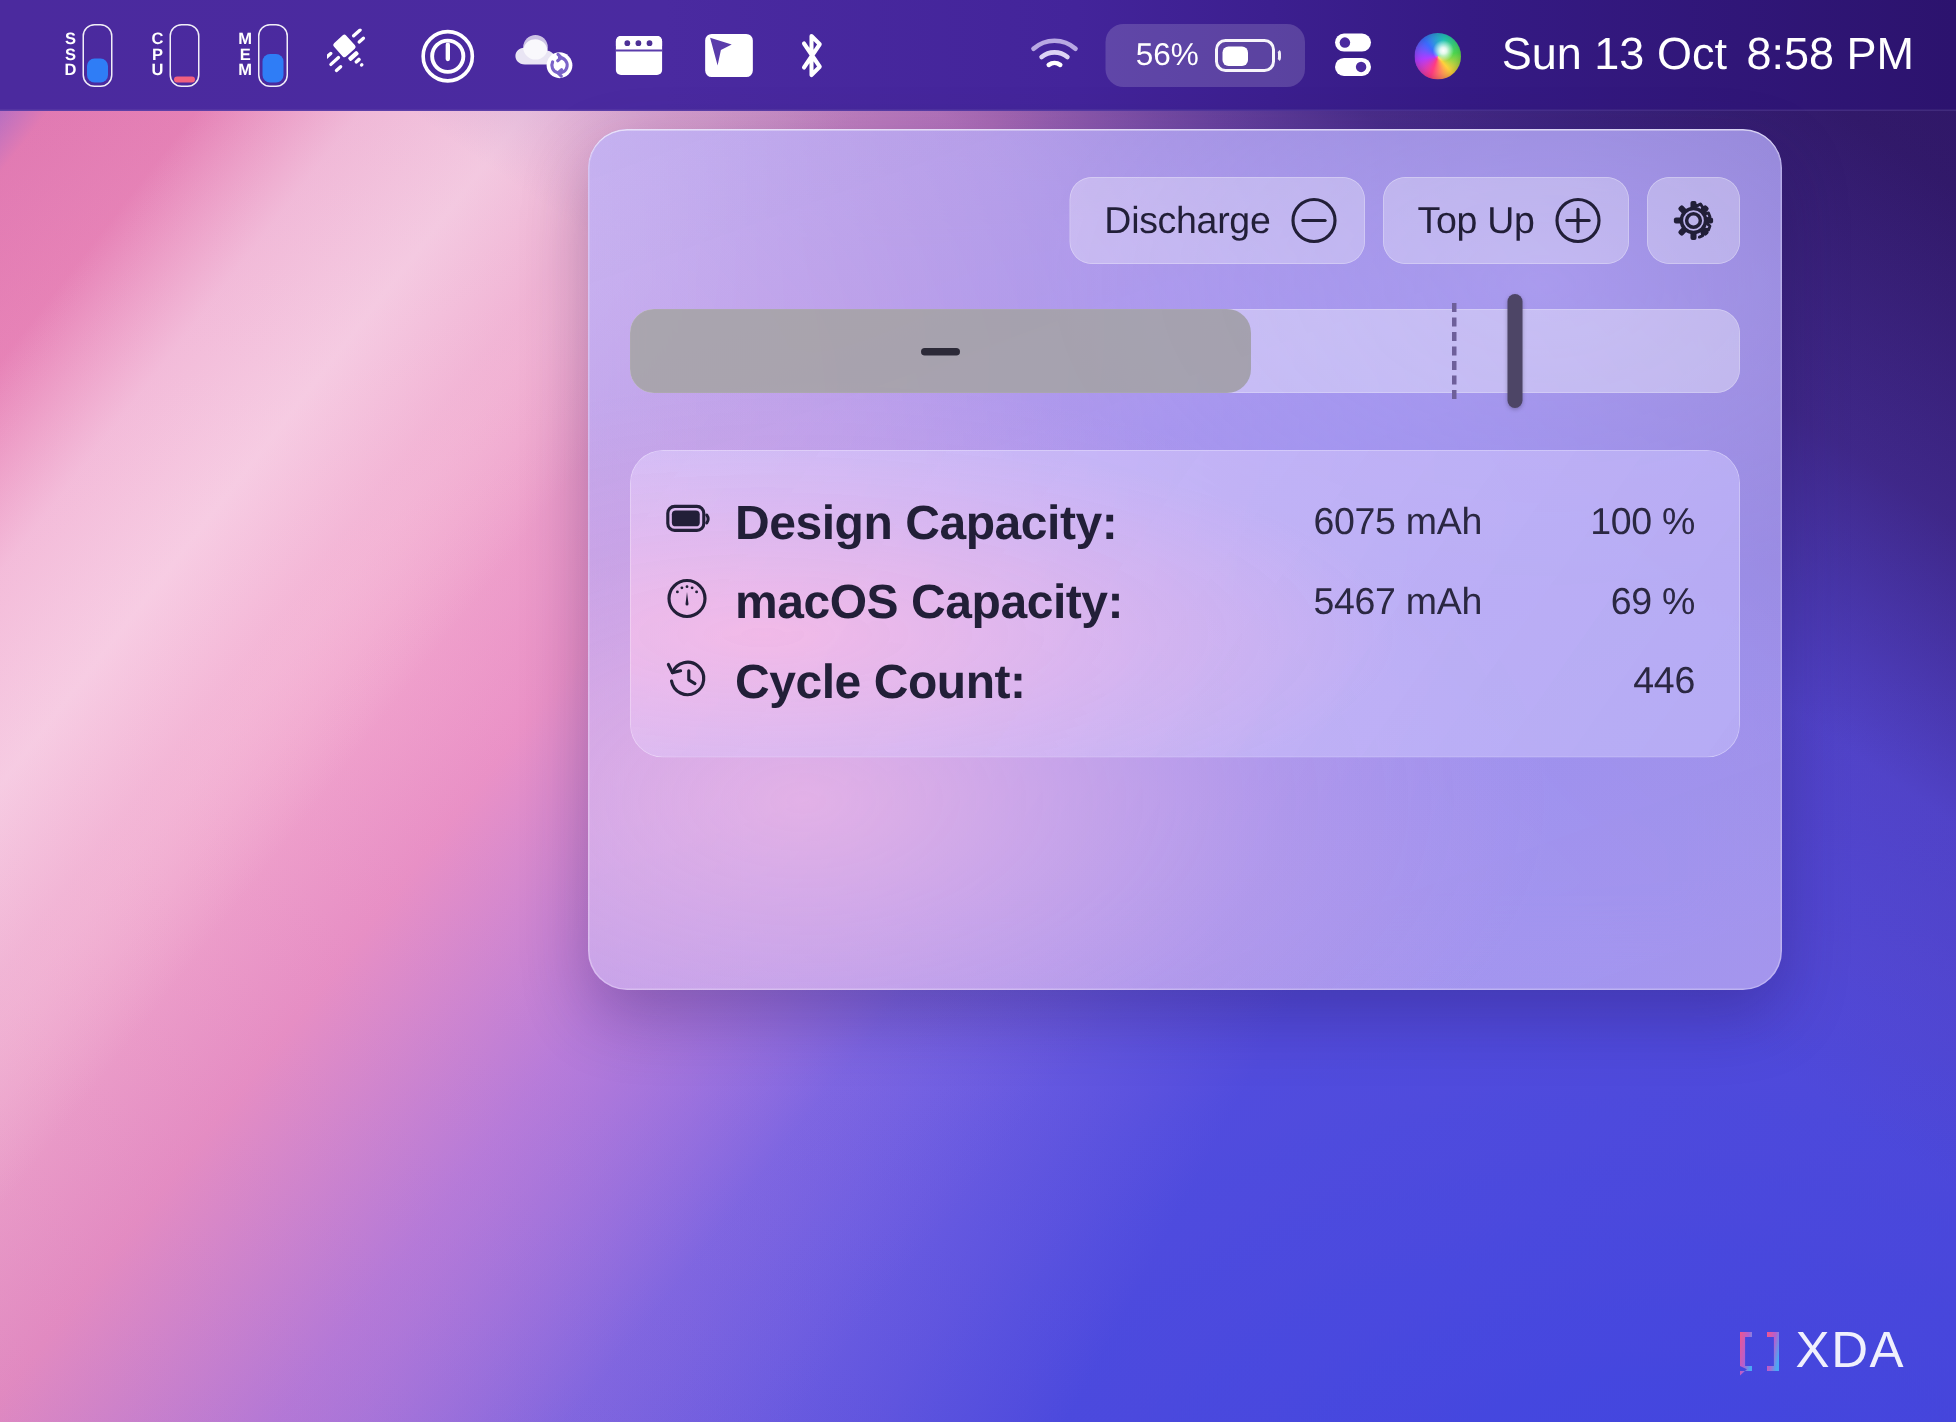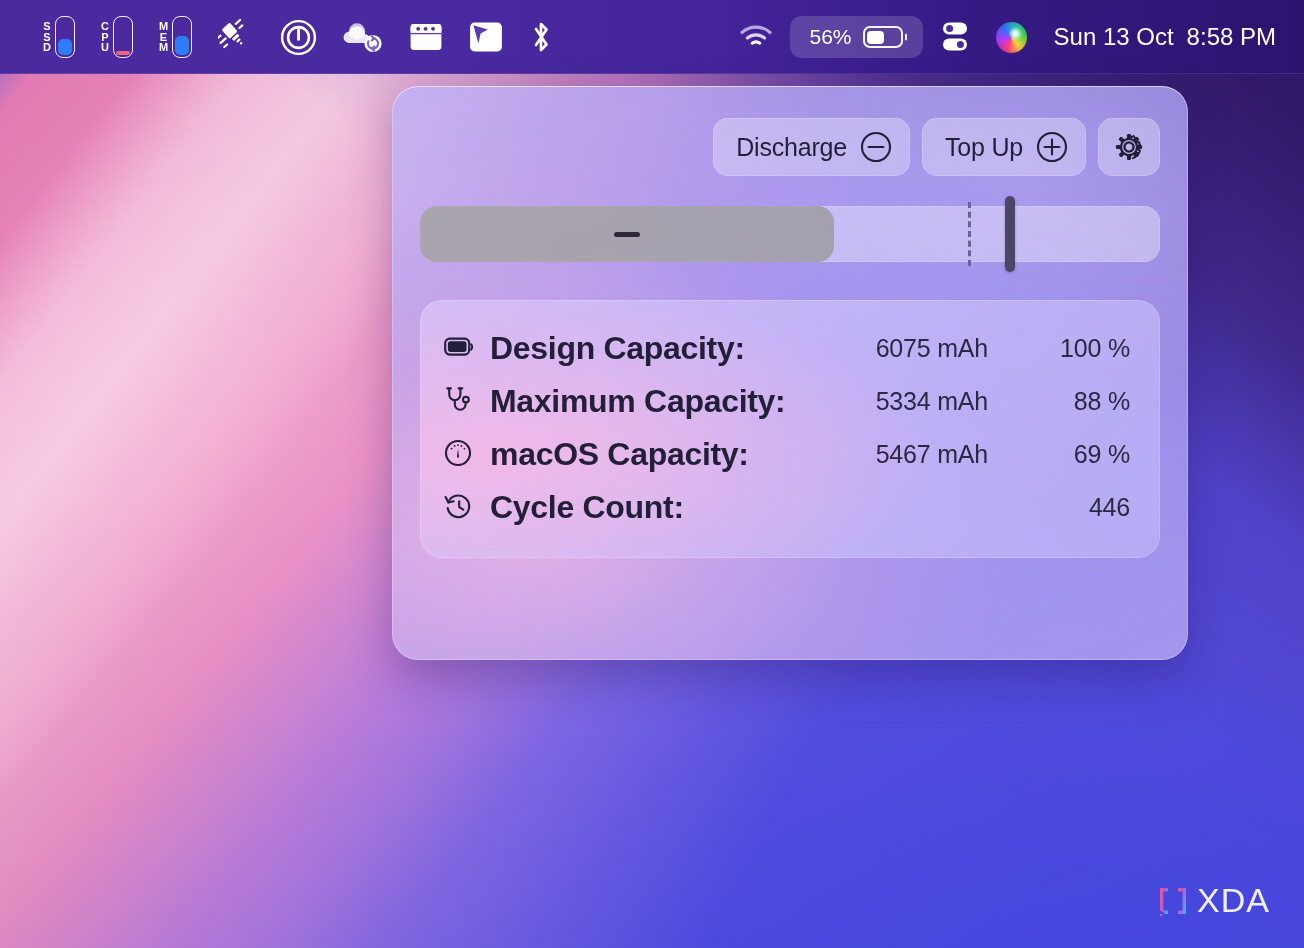--- a/index.html
+++ b/index.html
@@ -131,21 +131,21 @@
   }
   .batt-level { height:100%; background:#fff; border-radius:4px; }
   .batt-tip {
     position:absolute; right:0; top:50%; transform:translateY(-50%);
     width:4px; height:9px;
     border-right:2px solid rgba(255,255,255,0.9);
     border-top:2px solid transparent; border-bottom:2px solid transparent;
     border-radius:0 3px 3px 0;
   }
 
-  .clock { font-size:24px; font-weight:500; color:#fff; display:flex; gap:13px; padding:0 10px 0 14px;}
+  .clock { font-size:30px; font-weight:500; color:#fff; display:flex; gap:13px; padding:0 10px 0 14px;}
 
   .siri-orb {
     width:31px; height:31px; border-radius:50%;
     background:
       radial-gradient(circle at 62% 38%, #ffffff 0%, rgba(255,255,255,0.85) 8%, rgba(255,255,255,0) 26%),
       conic-gradient(from 200deg at 50% 50%, #ff3b83, #b03cff, #3b6dff, #23c7b6, #4fd94f, #ffd23b, #ff3b83);
     box-shadow:inset 0 0 6px rgba(0,0,0,0.25);
   }
 
   
@@ -464,35 +464,20 @@
             <rect x="1.2" y="2.6" width="24" height="16" rx="4.6" fill="none" stroke="#221f38" stroke-width="2.1"></rect>
             <rect x="3.9" y="5.3" width="18.6" height="10.6" rx="2.6" fill="#221f38"></rect>
             <path d="M27.2 8.4 q1.8 2.6 0 5.2" fill="none" stroke="#221f38" stroke-width="2" stroke-linecap="round"></path>
           </svg>
         </td>
         <td class="td-label">Design Capacity:</td>
         <td class="td-mah">6075 mAh</td>
         <td class="td-pct">100 %</td>
       </tr>
 
-      <tr>
-        <td class="td-icon">
-          <svg width="30" height="30" viewBox="0 0 30 30">
-            <g fill="none" stroke="#221f38" stroke-width="2.1" stroke-linecap="round" stroke-linejoin="round">
-              <path d="M5.2 3.4 v6.2 a5.6 5.6 0 0 0 11.2 0 v-6.2"></path>
-              <path d="M3.3 3.4 h3.6 M14.6 3.4 h3.6"></path>
-              <path d="M10.8 15.2 v4.1 a5.4 5.4 0 0 0 10.8 0 v-2.2"></path>
-              <circle cx="21.9" cy="14.6" r="2.9"></circle>
-            </g>
-          </svg>
-        </td>
-        <td class="td-label">Maximum Capacity:</td>
-        <td class="td-mah">5334 mAh</td>
-        <td class="td-pct">88 %</td>
-      </tr>
 
       <tr>
         <td class="td-icon">
           <svg width="28" height="28" viewBox="0 0 28 28">
             <circle cx="14" cy="14" r="12" fill="none" stroke="#221f38" stroke-width="2.1"></circle>
             <path d="M14 9.5 l1.0 8.2 a1.0 1.0 0 0 1 -2.0 0 z" fill="#221f38"></path>
             <g fill="#221f38">
               <circle cx="7.6" cy="9.6" r="0.95"></circle>
               <circle cx="10.6" cy="6.9" r="0.95"></circle>
               <circle cx="14" cy="6.1" r="0.95"></circle>

